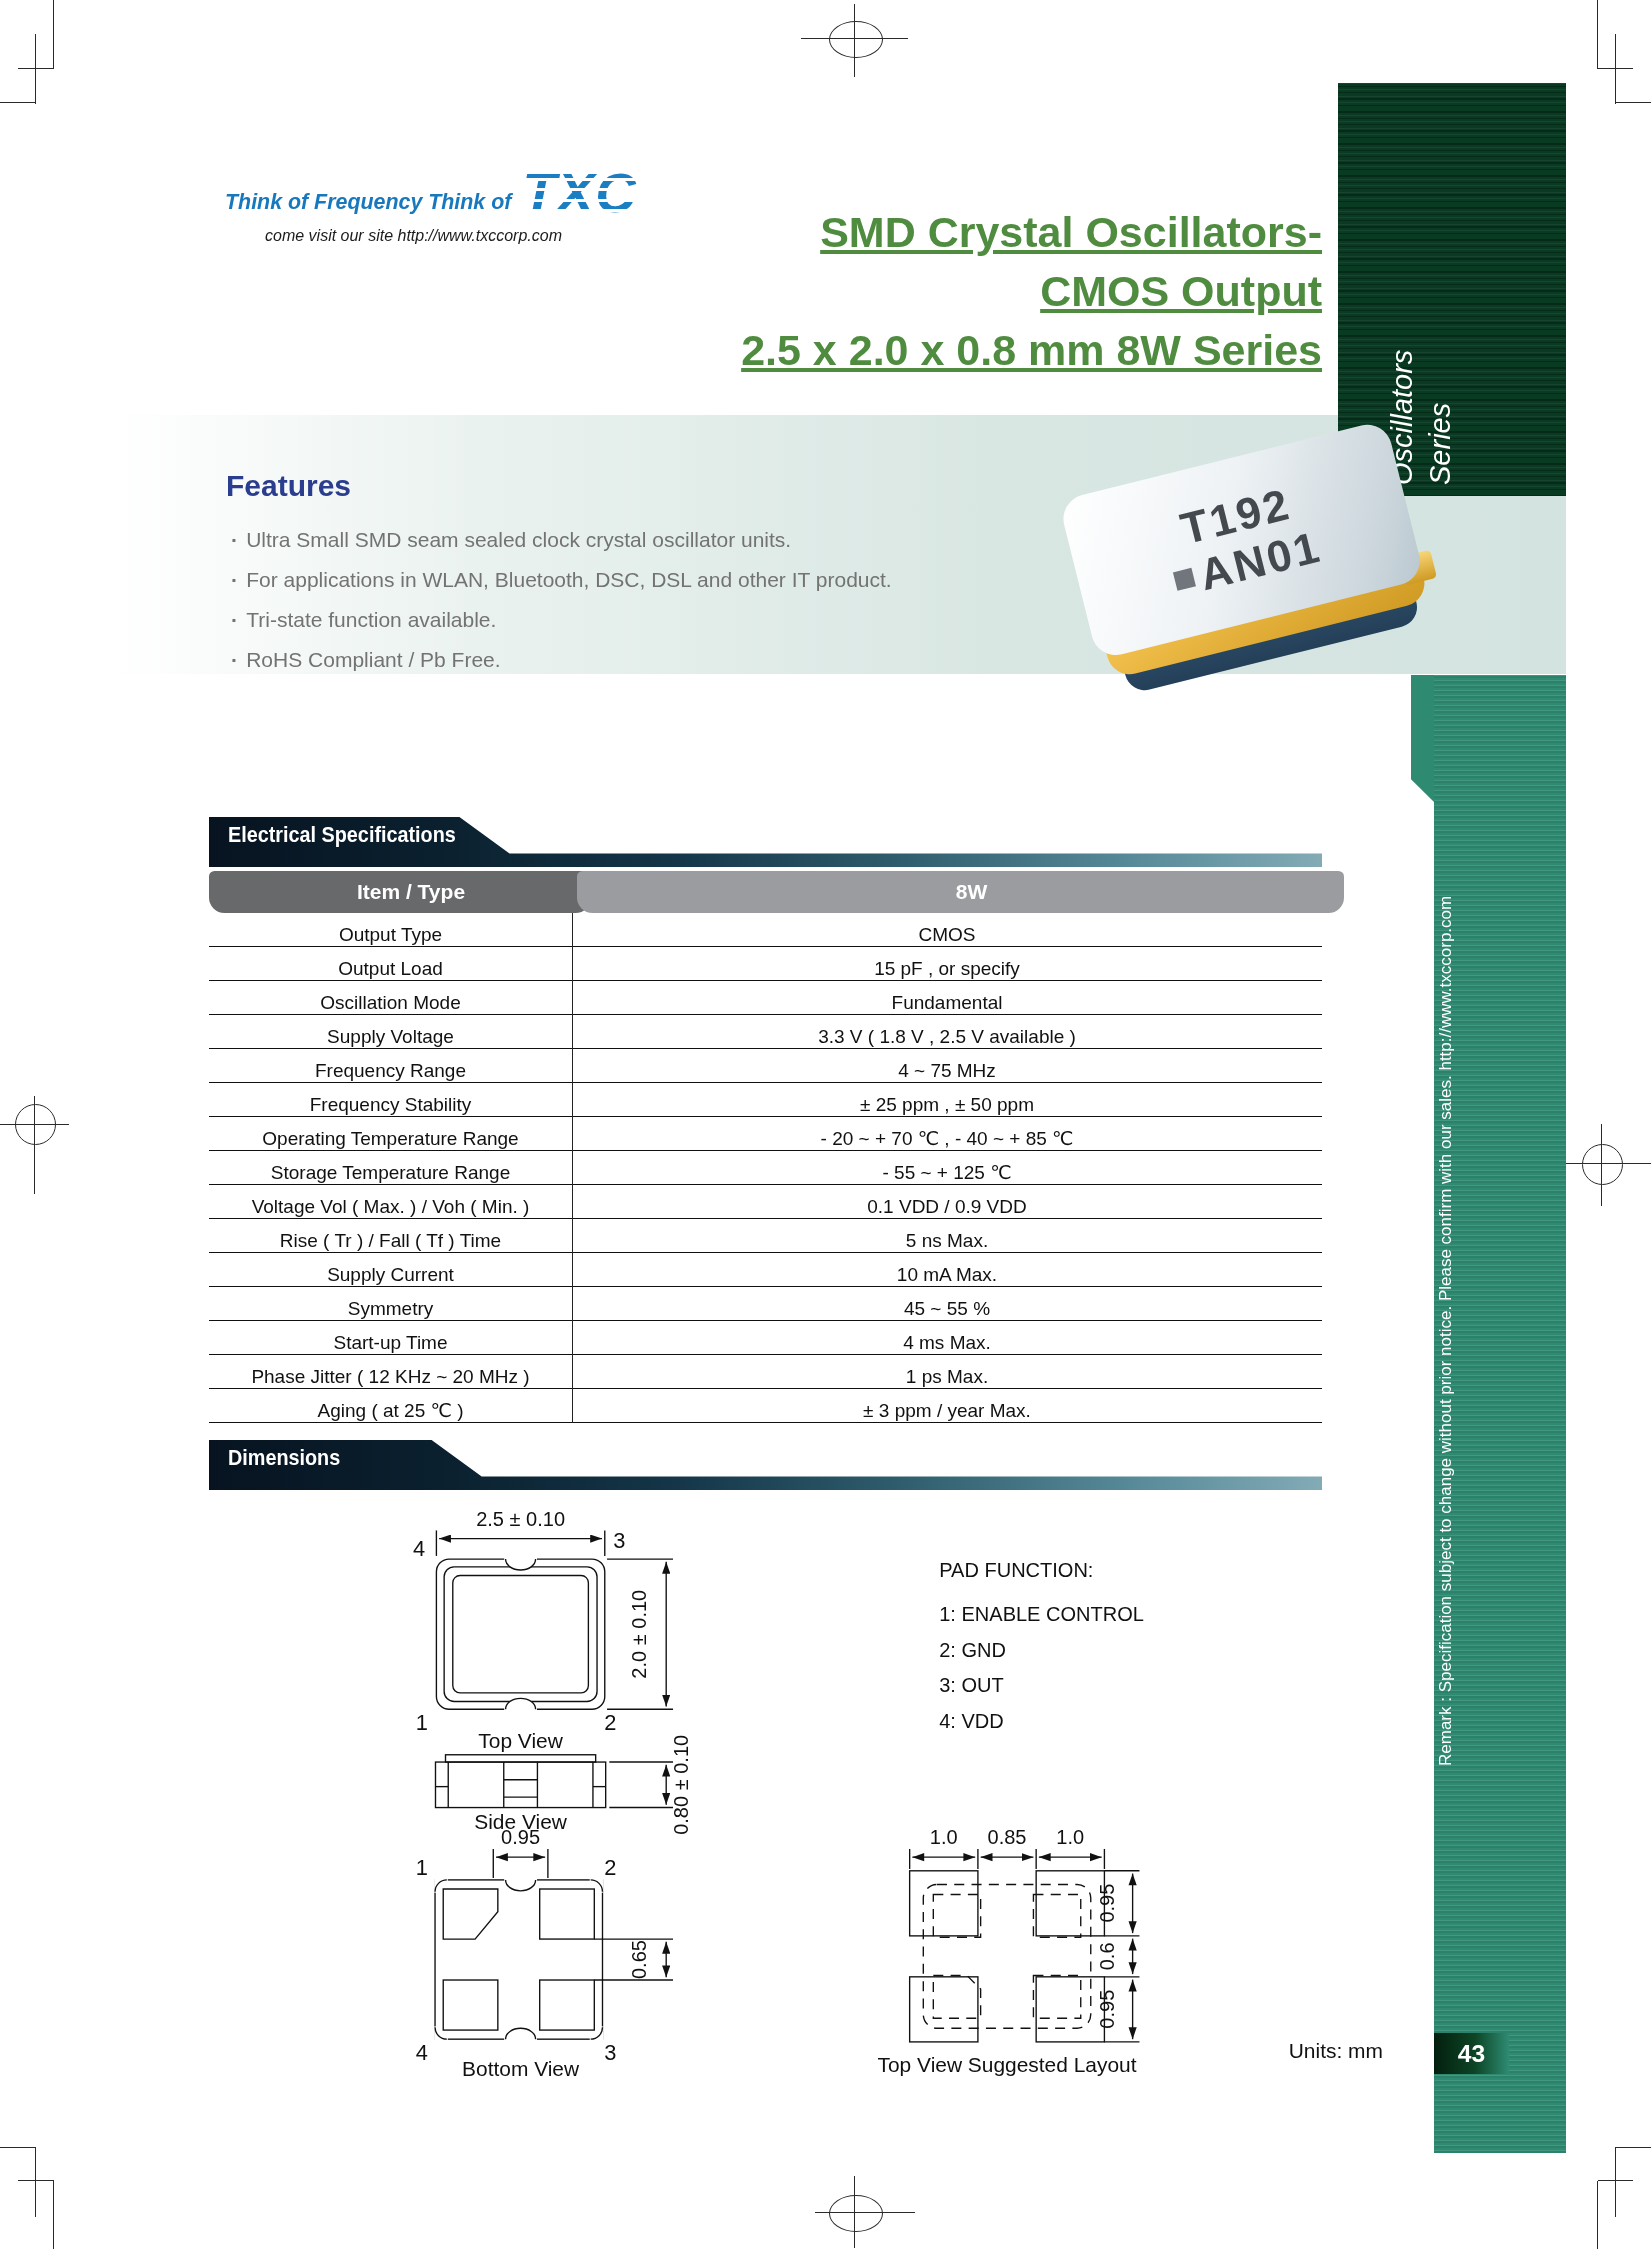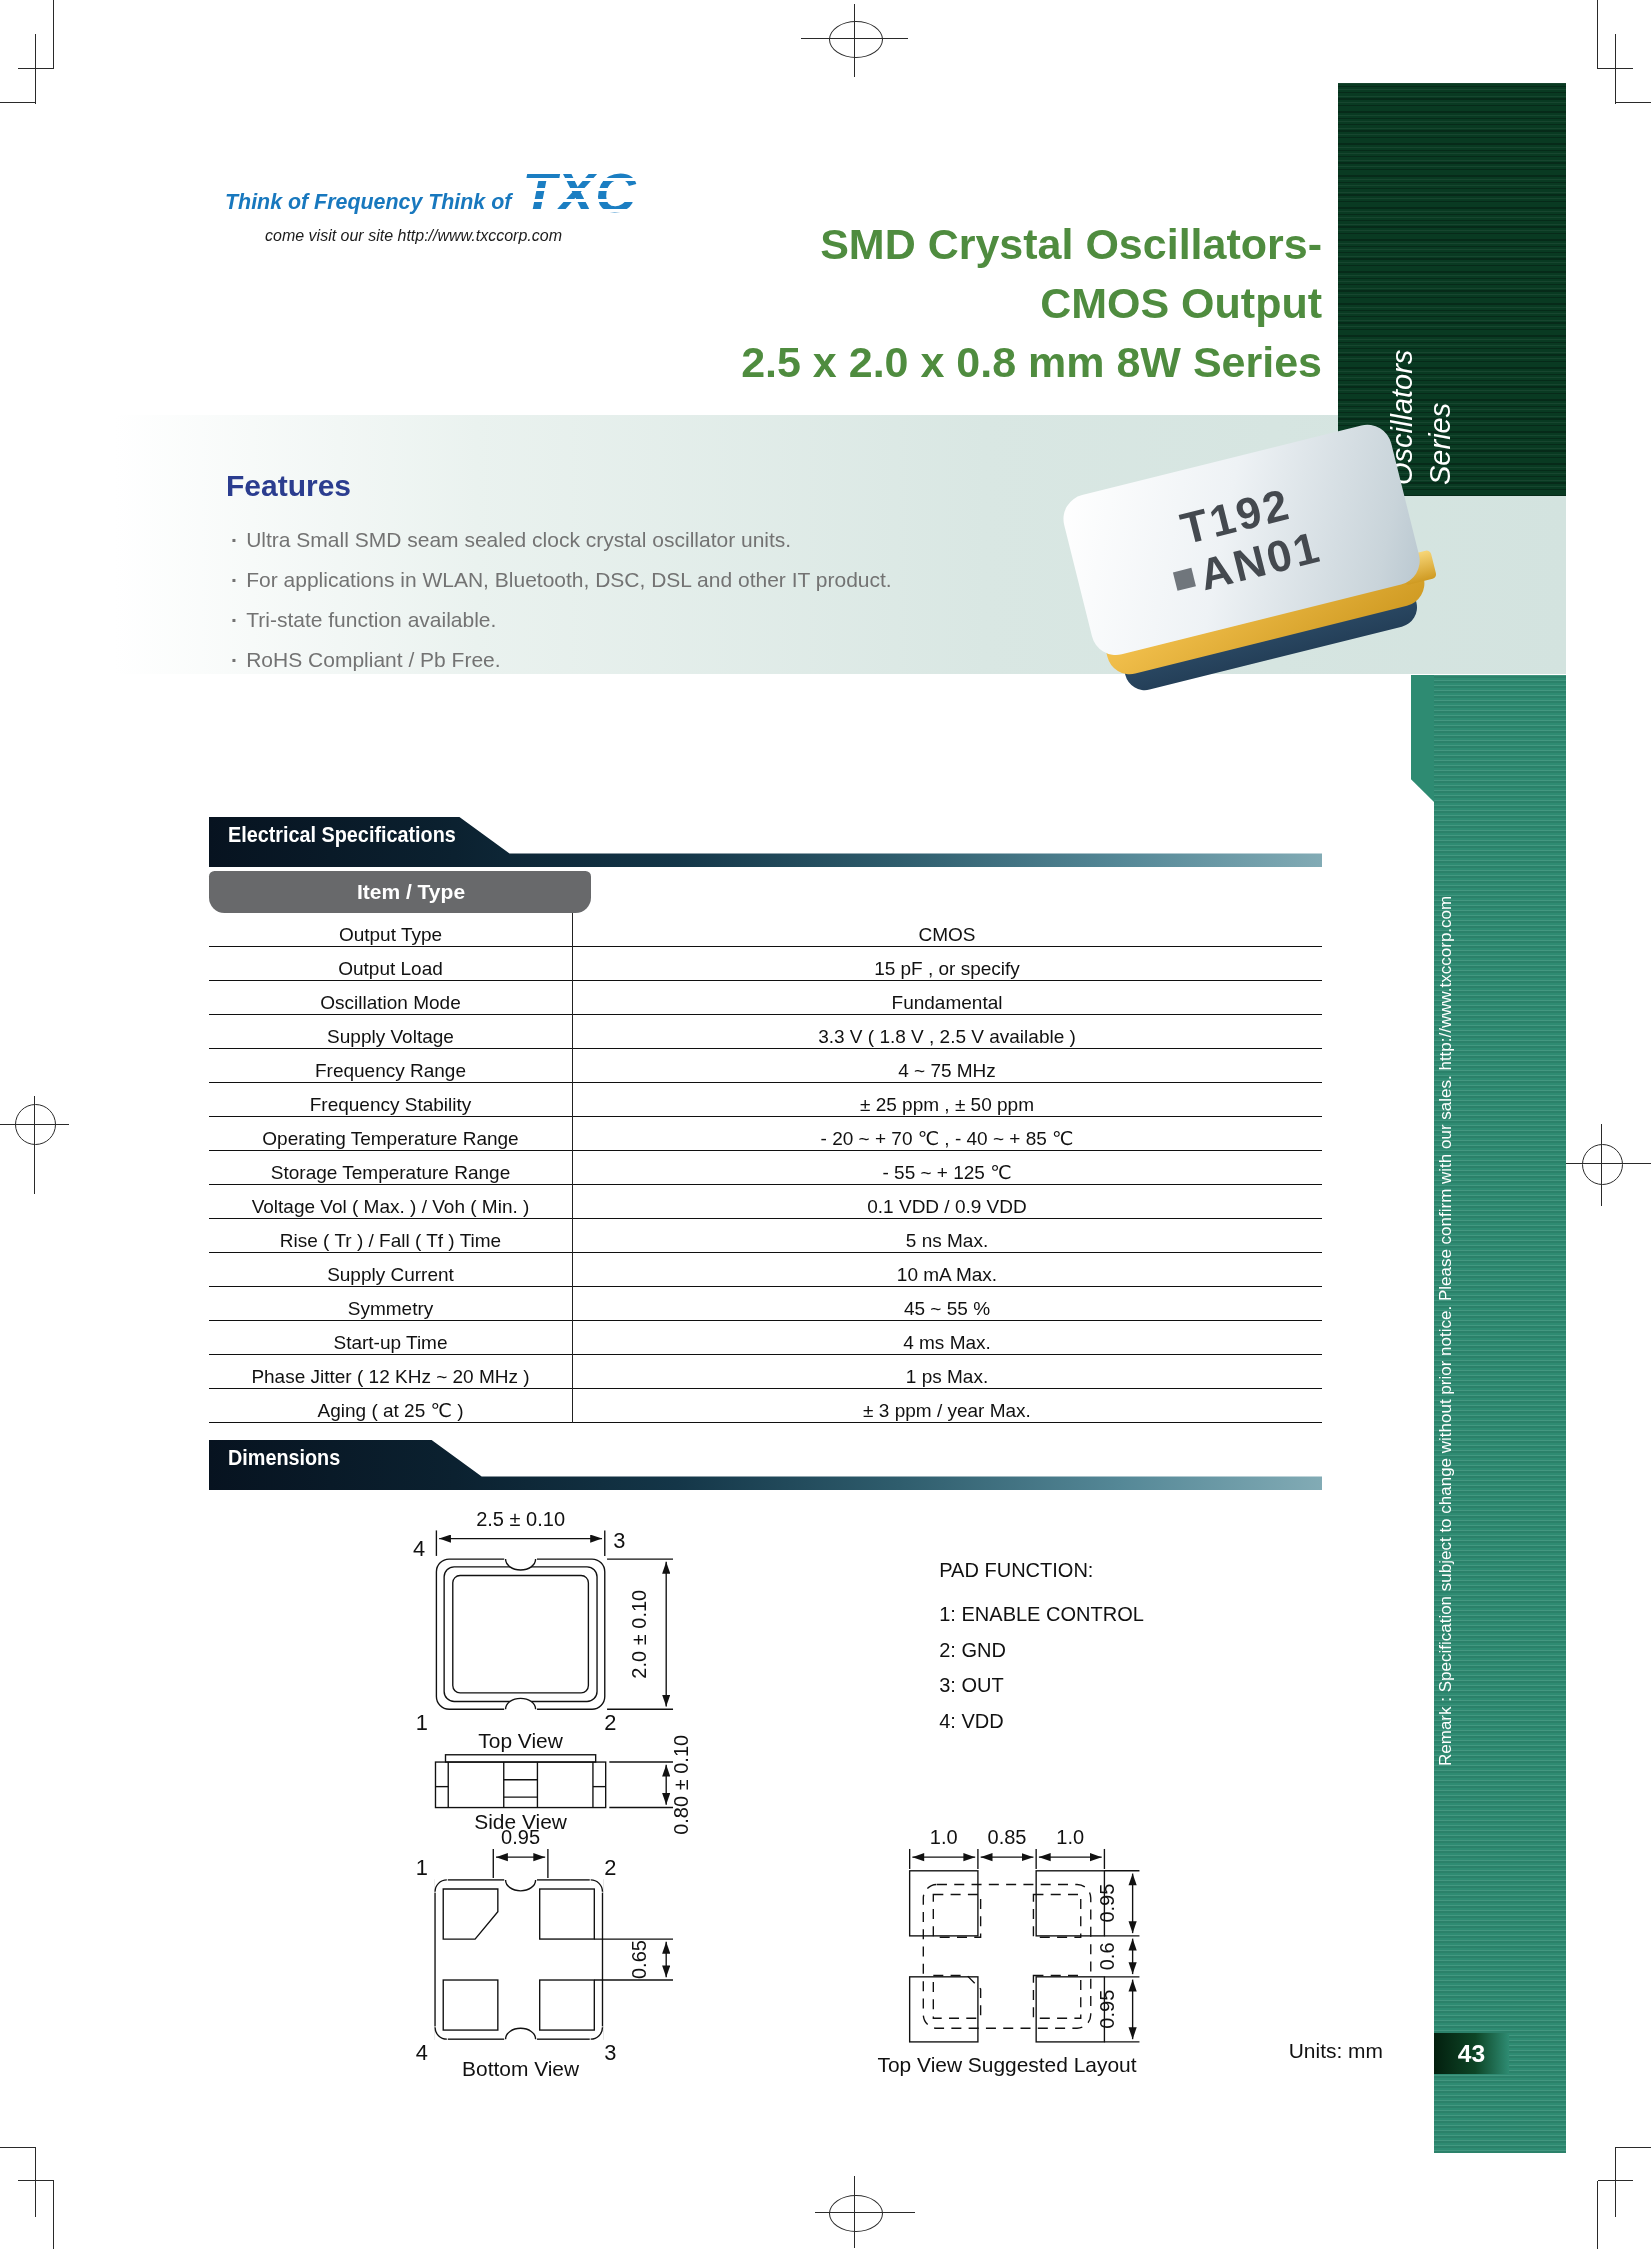--- a/index.html
+++ b/index.html
@@ -9,21 +9,21 @@
   .reg{position:absolute;border:1.4px solid #2a2a2a;border-radius:50%;}
 
   
   .tagline{position:absolute;left:225px;top:190px;font-size:21.4px;font-style:italic;font-weight:600;color:#1878be;white-space:nowrap;}
   .txc-logo{position:absolute;left:522px;top:160px;font-size:56px;font-weight:700;font-style:italic;letter-spacing:0.9px;
             color:#1b7ec2;background:repeating-linear-gradient(180deg,#1b7ec2 0 7.3px,#ffffff 7.3px 10.5px);
             -webkit-background-clip:text;background-clip:text;-webkit-text-fill-color:transparent;}
   .sitenote{position:absolute;left:265px;top:227px;font-size:16px;font-style:italic;color:#1c1c1c;white-space:nowrap;}
 
   
-  .title{position:absolute;left:546px;top:215px;width:776px;text-align:right;color:#4f8c3f;font-weight:700;}
+  .title{position:absolute;left:546px;top:203px;width:776px;text-align:right;color:#4f8c3f;font-weight:700;text-decoration:underline;}
   .title div{font-size:43px;line-height:59px;white-space:nowrap;}
 
   
   .green-panel{position:absolute;left:1338px;top:83px;width:228px;height:413px;background-color:#093a22;
     background-image:repeating-linear-gradient(180deg,rgba(255,255,255,.06) 0 0.9px,transparent 0.9px 2.7px,rgba(0,0,0,.28) 2.7px 4.1px,transparent 4.1px 6.4px);}
   .series-text{position:absolute;left:1384px;top:255px;width:80px;height:230px;writing-mode:vertical-rl;transform:rotate(180deg);
     color:#fff;font-size:29px;font-style:italic;line-height:1.3;white-space:nowrap;}
   .teal-strip{position:absolute;left:1434px;top:675px;width:132px;height:1478px;background-color:#2e8b72;
     background-image:repeating-linear-gradient(180deg,rgba(255,255,255,.10) 0 1.4px,rgba(0,0,0,.07) 1.4px 2.7px,transparent 2.7px 5px);}
   .teal-notch{position:absolute;left:1411px;top:675px;width:23px;height:127px;background:#2e8b72;
@@ -175,20 +175,21 @@
         <span class="pin1sq"></span>
         <span>AN01</span>
       </div>
     </div>
   </div>
 
   <div id="elec-banner" class="banner banner-bg">
     <span class="btext">Electrical Specifications</span>
   </div>
   <div id="th-item" class="th">Item / Type</div>
+  <div id="th-val" class="th">8W</div>
   <div id="spec-body">
     <div class="tdiv"></div>
   <div class="trow">
         <div class="c1">Output Type</div>
         <div class="c2">CMOS</div>
       </div>
       <div class="trow">
         <div class="c1">Output Load</div>
         <div class="c2">15 pF , or specify</div>
       </div>

